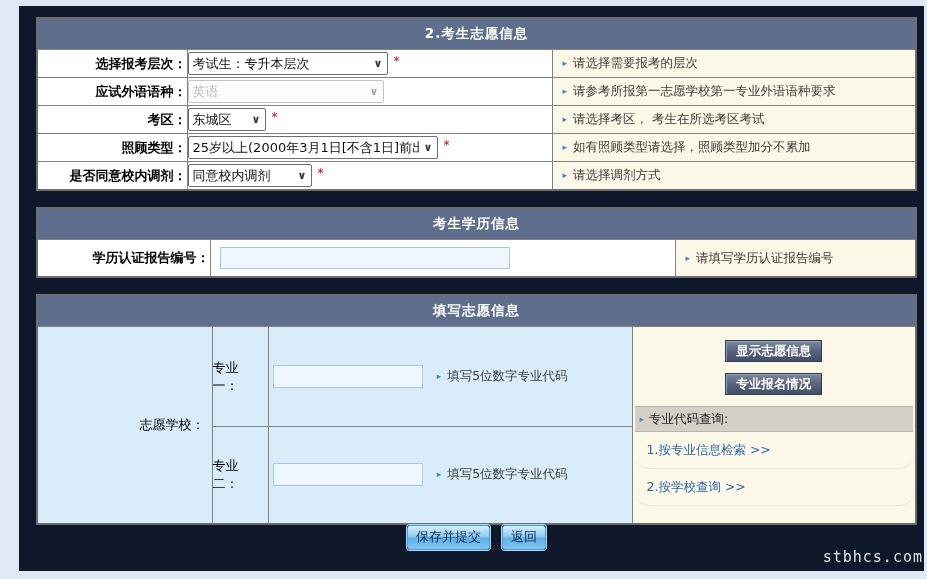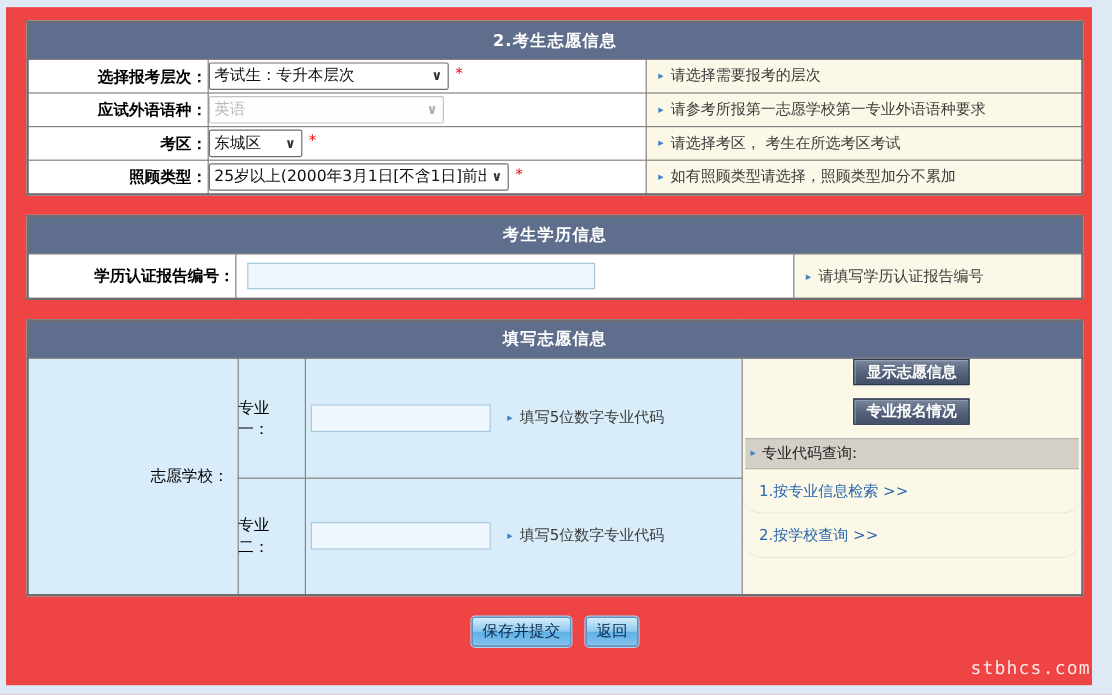--- a/index.html
+++ b/index.html
@@ -2,21 +2,21 @@
 <html><head>
 <meta charset="utf-8">
 <style>
   html,body{margin:0;padding:0}
   body{
     width:927px;height:579px;position:relative;overflow:hidden;
     background:#dfe9f6;
     font-family:"DejaVu Sans","Liberation Sans",sans-serif;
     font-size:13px;color:#000;
   }
-  .surface{position:absolute;left:5px;top:6px;width:905px;height:565px;background:#ef4444;}
+  .surface{position:absolute;left:19px;top:6px;width:905px;height:565px;background:#0f172a;}
   .content{padding:11px 0 0 17px;}
 
   
   table.t{border-collapse:collapse;table-layout:fixed;width:881px;background:#fff;
           border:2px solid #6e6e6e;}
   table.t th,table.t td{border:1px solid #828282;padding:0;}
   th.hdr{background:#5f6e8c;color:#ffffff;font-size:13.5px;font-weight:bold;
          height:30px;text-align:center;letter-spacing:1px;}
   td.lab{text-align:right;padding-right:9px;background:#fff;font-size:13px;height:27px;font-weight:bold;}
   td.fld{background:#fff;padding-left:7px;}
@@ -47,34 +47,34 @@
 
   
   .t3 td.blue{background:#d8edf9;}
   .t3 td.school{text-align:right;padding-right:7px;vertical-align:middle;}
   .t3 td.sublab{text-align:left;padding-right:5px;vertical-align:middle;font-size:13px;}
   .t3 td.inp{vertical-align:middle;padding-left:4px;}
   .t3 td.inp input{width:150px;height:23px;border:1px solid #a7c9e0;background:#eef7fd;
                    font-size:13px;padding:0 4px;box-sizing:border-box;vertical-align:middle;}
   .ihint{font-size:12.5px;color:#3b3b3b;}
   .t3 td.panel{background:#fbf8e7;vertical-align:top;}
-  .pbtns{text-align:center;}
+  .pbtns{text-align:center;padding-top:13px;}
   .btn-dark{display:block;margin:0 auto 11px auto;min-width:97px;height:22px;
             font-family:inherit;font-size:12.5px;font-weight:bold;color:#fff;cursor:pointer;
             background:linear-gradient(180deg,#7b879c,#55617a 55%,#434f68);
             border:1px solid #2e3a50;box-shadow:inset 1px 1px 0 #96a1b3;}
   .qbar{display:flex;align-items:center;height:24px;background:#d4d0c8;
         border-top:1px solid #b9b5ac;border-bottom:1px solid #b9b5ac;
         margin:8px 2px 0 2px;font-size:12.5px;color:#222;}
   .qbar .bul{margin:0 5px 0 5px;}
   .qlink{padding:10px 0 9px 14px;font-size:12.5px;color:#2a66ad;cursor:pointer;
          border-bottom:1px solid #ece7d4;border-radius:16px;}
 
   
-  .footer{text-align:center;margin-top:17px;}
+  .footer{text-align:center;}
   .btn-blue{display:inline-block;height:25px;padding:0 8px;margin:0 4px;cursor:pointer;
             font-family:inherit;font-size:13px;color:#0d2b4d;
             background:linear-gradient(180deg,#d6eefb,#8cc8f0 48%,#5fb1e6 52%,#83c4ee);
             border:1px solid #4b9bd5;border-radius:3px;
             box-shadow:0 0 0 1px #aed7f2;}
   .watermark{position:absolute;right:1px;bottom:5px;color:#ffffff;opacity:.88;
              font-family:"DejaVu Sans Mono","Liberation Mono",monospace;
              font-size:15px;letter-spacing:1px;}
 </style>
 </head>
@@ -139,20 +139,32 @@
           <span class="sel w250">
             <select>
               <option>25岁以上(2000年3月1日[不含1日]前出</option>
             </select>
             <span class="caret">∨</span>
           </span><span class="req">*</span>
         </td>
         <td class="hint"><span class="bul">▸</span><span>如有照顾类型请选择，照顾类型加分不累加</span></td>
       </tr>
 
+      <tr>
+        <td class="lab"><span>是否同意校内调剂：</span></td>
+        <td class="fld">
+          <span class="sel w124">
+            <select>
+              <option>同意校内调剂</option>
+            </select>
+            <span class="caret">∨</span>
+          </span><span class="req">*</span>
+        </td>
+        <td class="hint"><span class="bul">▸</span><span>请选择调剂方式</span></td>
+      </tr>
     </tbody>
       </table>
 
     <table class="t t2" style="margin-top:16px">
       <colgroup>
           <col style="width:173px">
           <col style="width:465px">
           <col>
         </colgroup>
       <tbody>

